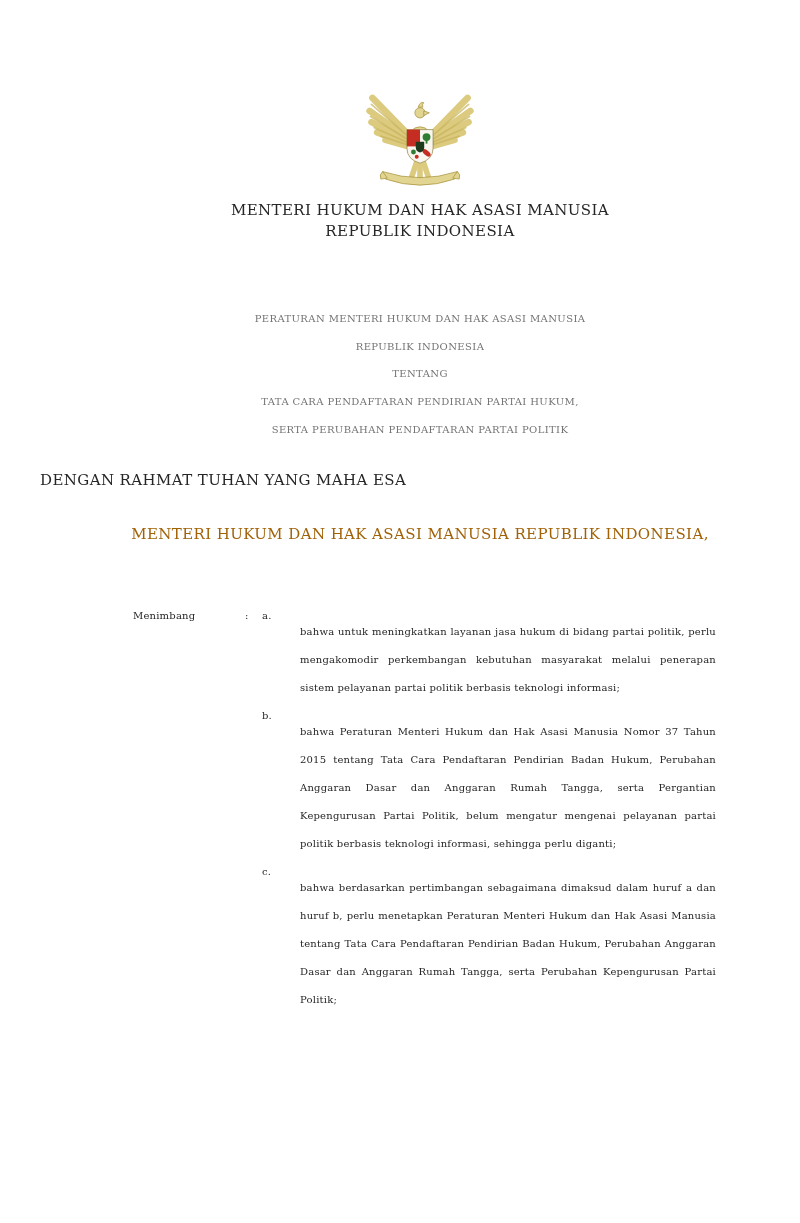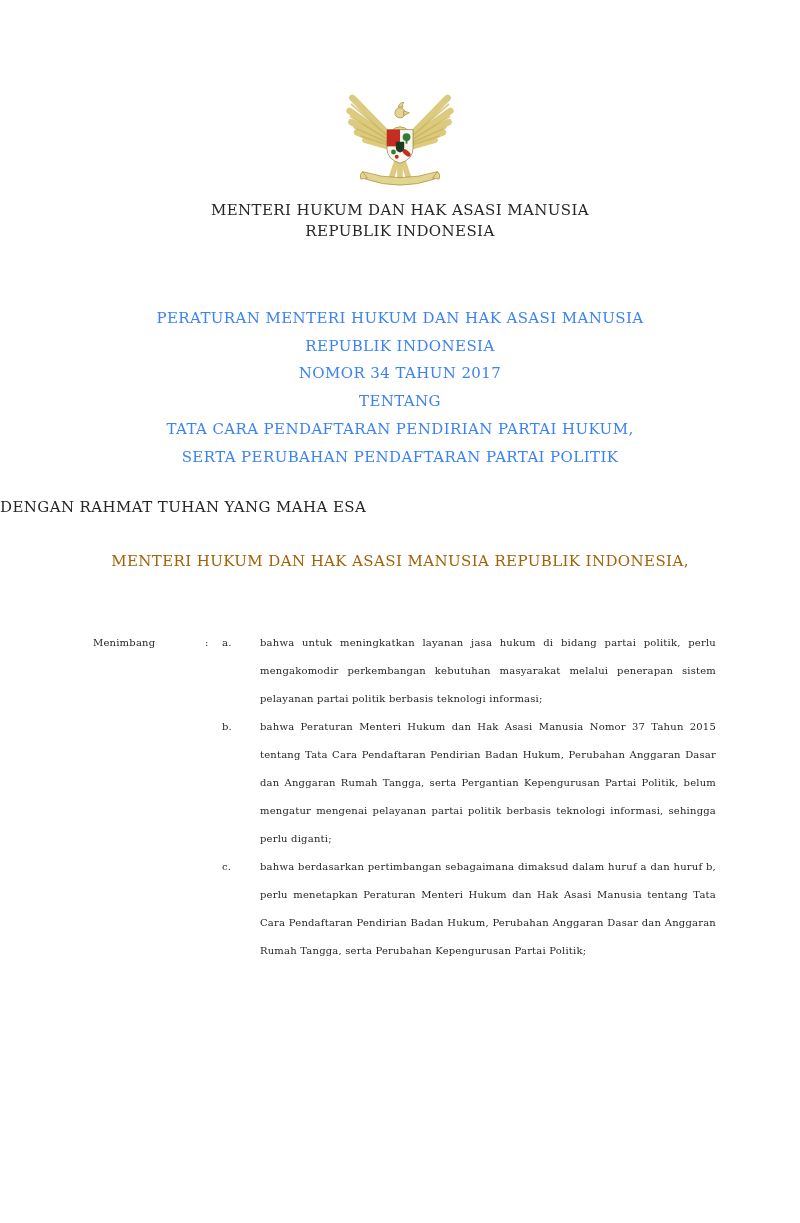--- a/index.html
+++ b/index.html
@@ -6,20 +6,21 @@
   .page {
     position: relative;
     width: 800px;
     height: 1223px;
     margin: 0 auto;
     background: #ffffff;
     font-family: "DejaVu Serif", "Liberation Serif", serif;
     color: #222222;
     overflow: hidden;
     box-sizing: border-box;
+    padding-left: 40px;
   }
   .emblem-wrap {
     width: 112px;
     margin: 86px auto 0 auto;
   }
   .emblem-wrap svg { display: block; width: 112px; height: 104px; }
 
   
   .g-gold    { fill: #e2d592; stroke: #a8923c; stroke-width: 0.8; }
   .g-feather { stroke: #dccb7e; }
@@ -33,24 +34,24 @@
     margin-top: 10px;
     text-align: center;
     font-size: 15px;
     line-height: 21px;
     letter-spacing: 0.4px;
     color: #262626;
   }
   .title-block {
     margin-top: 63px;
     text-align: center;
-    font-size: 15px;
+    font-size: 10px;
     line-height: 27.7px;
     letter-spacing: 0.4px;
-    color: #3b82f6;
+    color: #737373;
   }
   .invocation {
     margin-top: 22px;
     font-size: 15px;
     line-height: 28px;
     letter-spacing: 0.4px;
     color: #262626;
   }
   .authority {
     margin-top: 26px;
@@ -66,21 +67,21 @@
     font-size: 10px;
     line-height: 28px;
     letter-spacing: 0.2px;
     color: #262626;
   }
   .c-label { width: 112px; flex: none; }
   .c-colon { width: 17px; flex: none; }
   .c-items { flex: 1; min-width: 0; }
   .c-item  { display: flex; }
   .c-letter { width: 38px; flex: none; }
-  .c-text  { flex: 1; text-align: justify; text-justify: inter-word; }
+  .c-text  { flex: 1; text-align: justify; text-justify: inter-word; margin-top: 16px; }
 </style>
 </head>
 <body>
 
 <div class="page">
 
   <div class="emblem-wrap">
     <svg viewBox="0 0 120 110" xmlns="http://www.w3.org/2000/svg" aria-hidden="true">
 
       <g class="g-feather" stroke-width="7" stroke-linecap="round">
@@ -138,21 +139,20 @@
   </div>
 
   <div class="ministry-header">
     <div>MENTERI HUKUM DAN HAK ASASI MANUSIA</div>
     <div>REPUBLIK INDONESIA</div>
   </div>
 
   <div class="title-block">
     <div>PERATURAN MENTERI HUKUM DAN HAK ASASI MANUSIA</div>
     <div>REPUBLIK INDONESIA</div>
-    <div>NOMOR 34 TAHUN 2017</div>
     <div>TENTANG</div>
     <div>TATA CARA PENDAFTARAN PENDIRIAN PARTAI HUKUM,</div>
     <div>SERTA PERUBAHAN PENDAFTARAN PARTAI POLITIK</div>
   </div>
 
   <div class="invocation">DENGAN RAHMAT TUHAN YANG MAHA ESA</div>
 
   <div class="authority">MENTERI HUKUM DAN HAK ASASI MANUSIA REPUBLIK INDONESIA,</div>
 
   <div class="considering">

